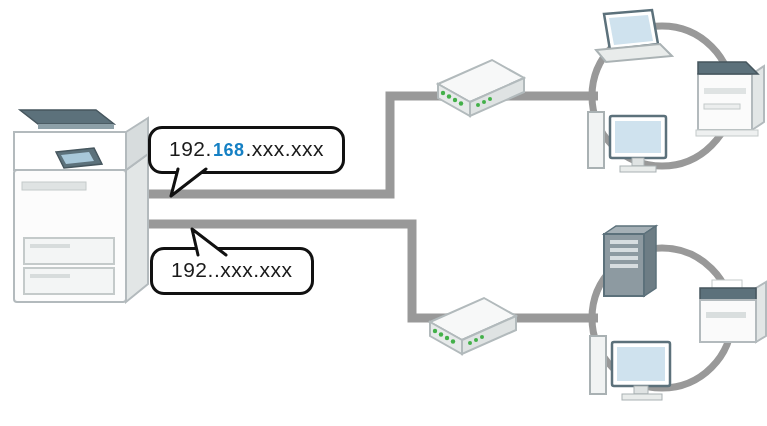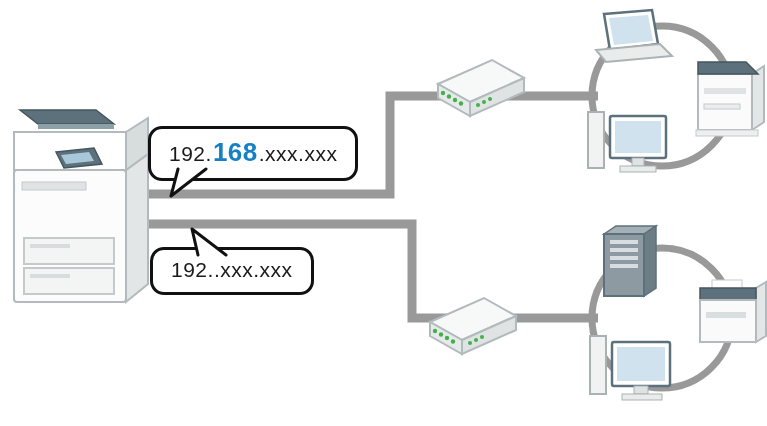--- a/index.html
+++ b/index.html
@@ -13,21 +13,21 @@
   .dark-fill { fill:var(--device-dark,#5c717b); stroke:#46565e; stroke-width:1.5; }
   .led-dot   { fill:var(--led-green,#43b049); }
   .bubble {
     position:absolute; display:flex; align-items:baseline; justify-content:center;
     background:#fff; border:3px solid #111; border-radius:14px;
     padding:8px 18px 10px; z-index:2; white-space:nowrap;
   }
   .b1 { left:148px; top:126px; }
   .b2 { left:150px; top:247px; }
   .ip-part { font-size:21px; color:#1a1a1a; letter-spacing:.5px; }
-  .ip-hl   { font-size:26px; font-weight:bold; color:var(--highlight,#1580c4); margin:0 1px; letter-spacing:.5px; }
+  .ip-hl   { font-size:18px; font-weight:bold; color:var(--highlight,#1580c4); margin:0 1px; letter-spacing:.5px; }
   .tail { position:absolute; z-index:3; }
 </style>
 </head>
 <body>
 
 <div class="stage">
 
   <svg class="underlay" width="767" height="426" viewBox="0 0 767 426">
     <defs>
       <g id="switch-shape">

